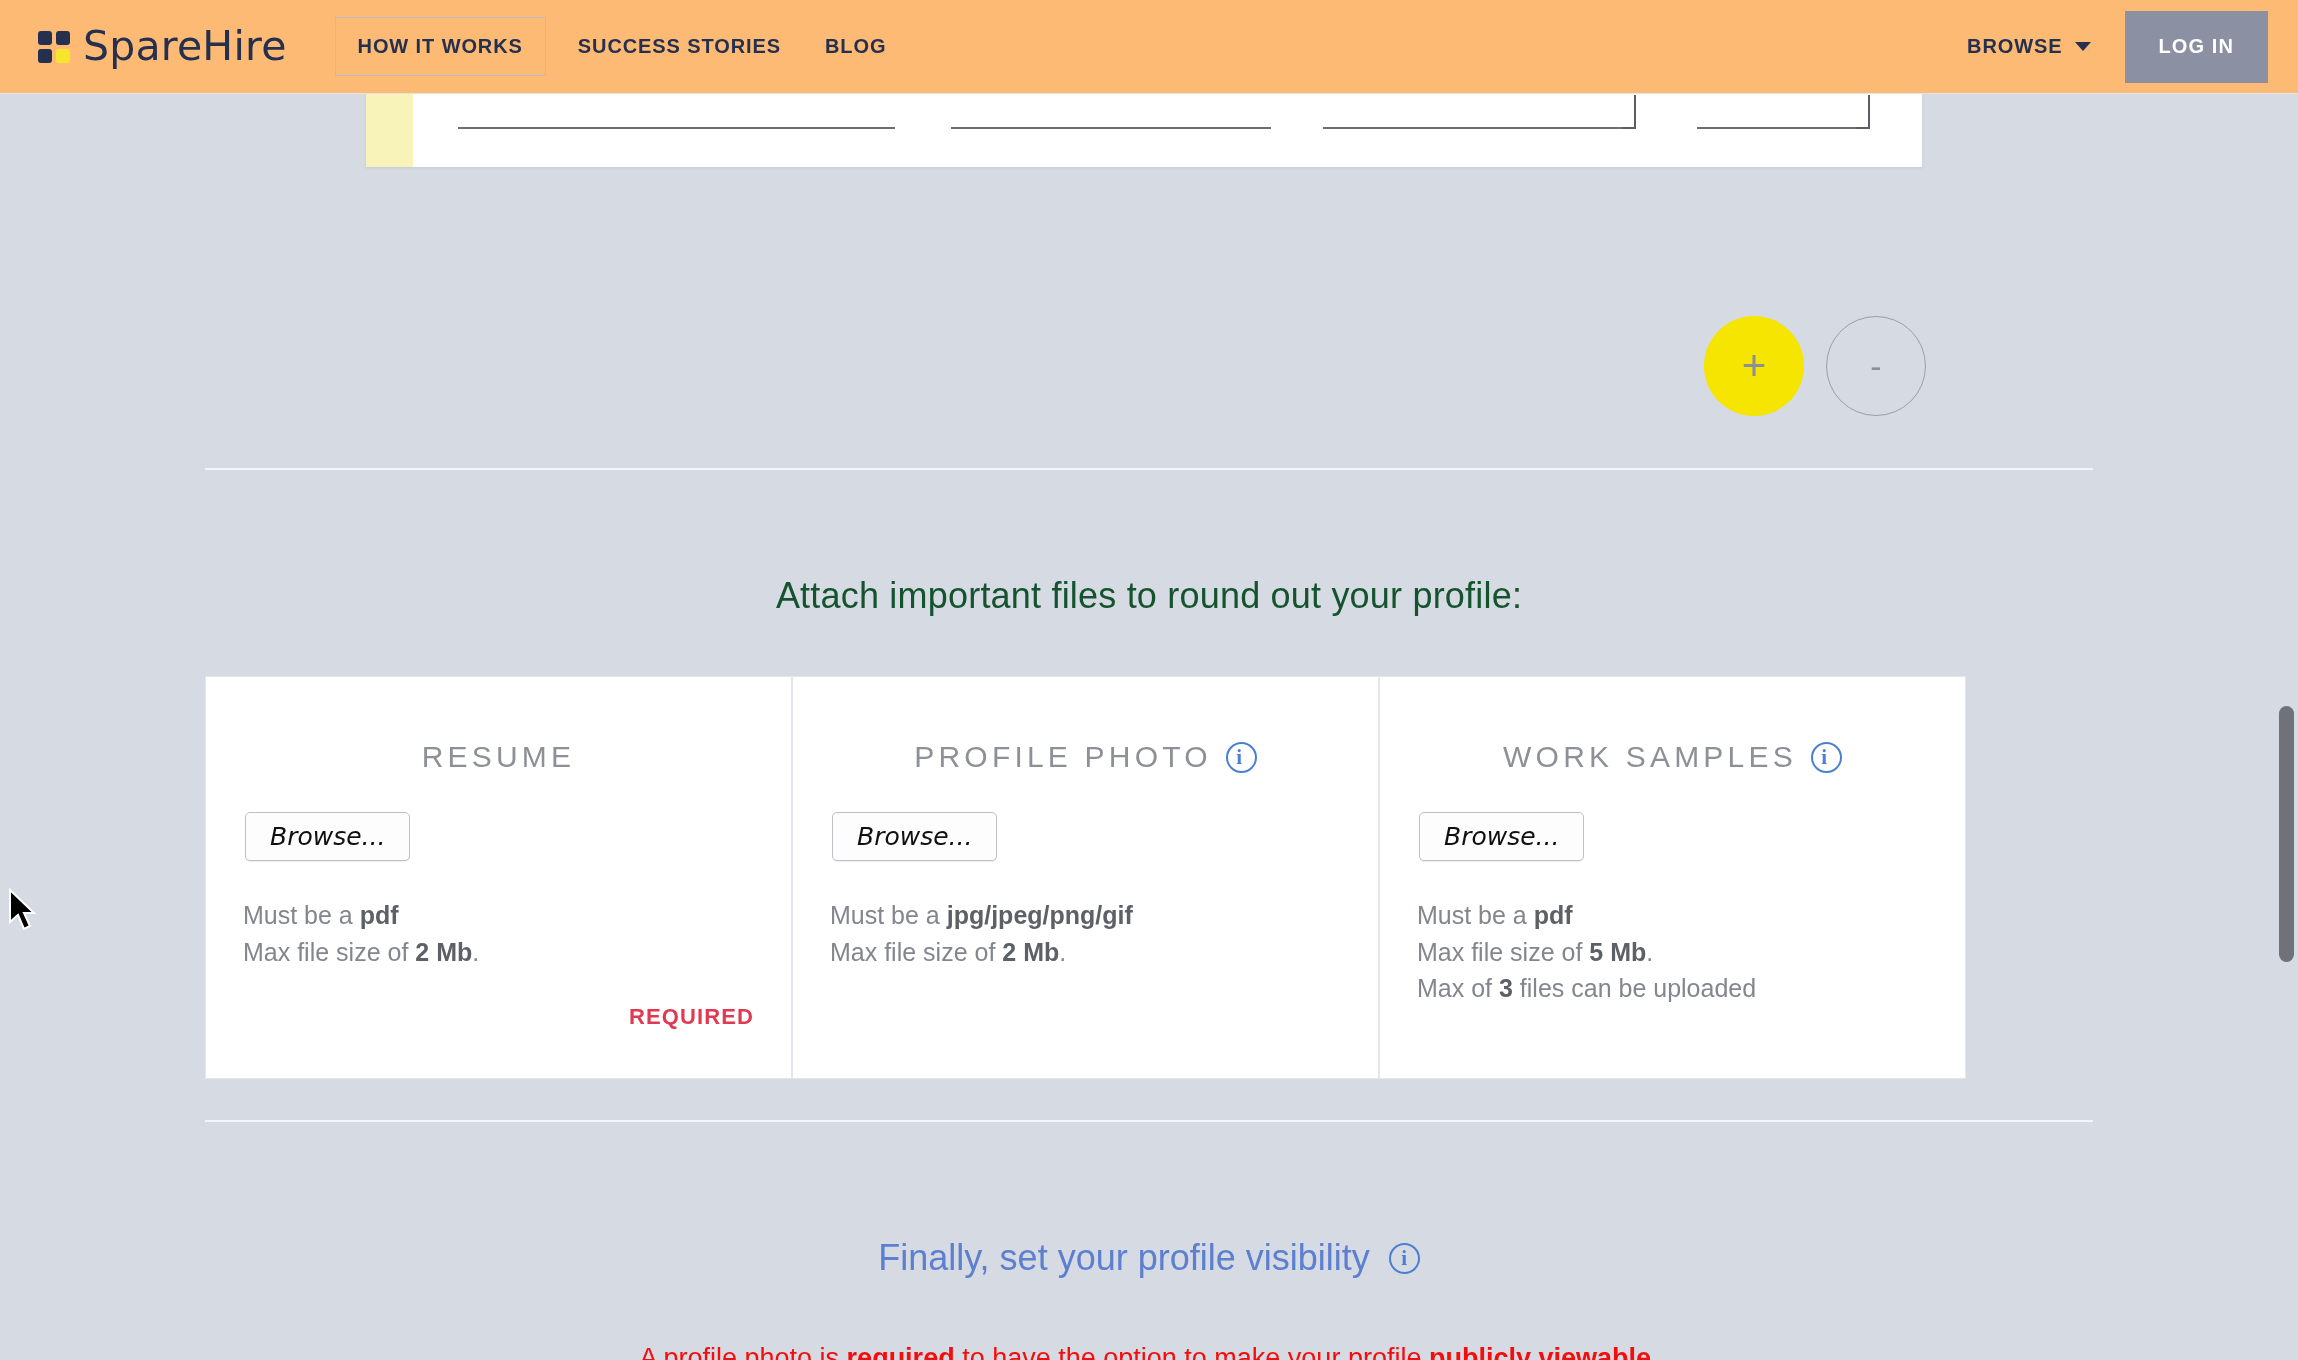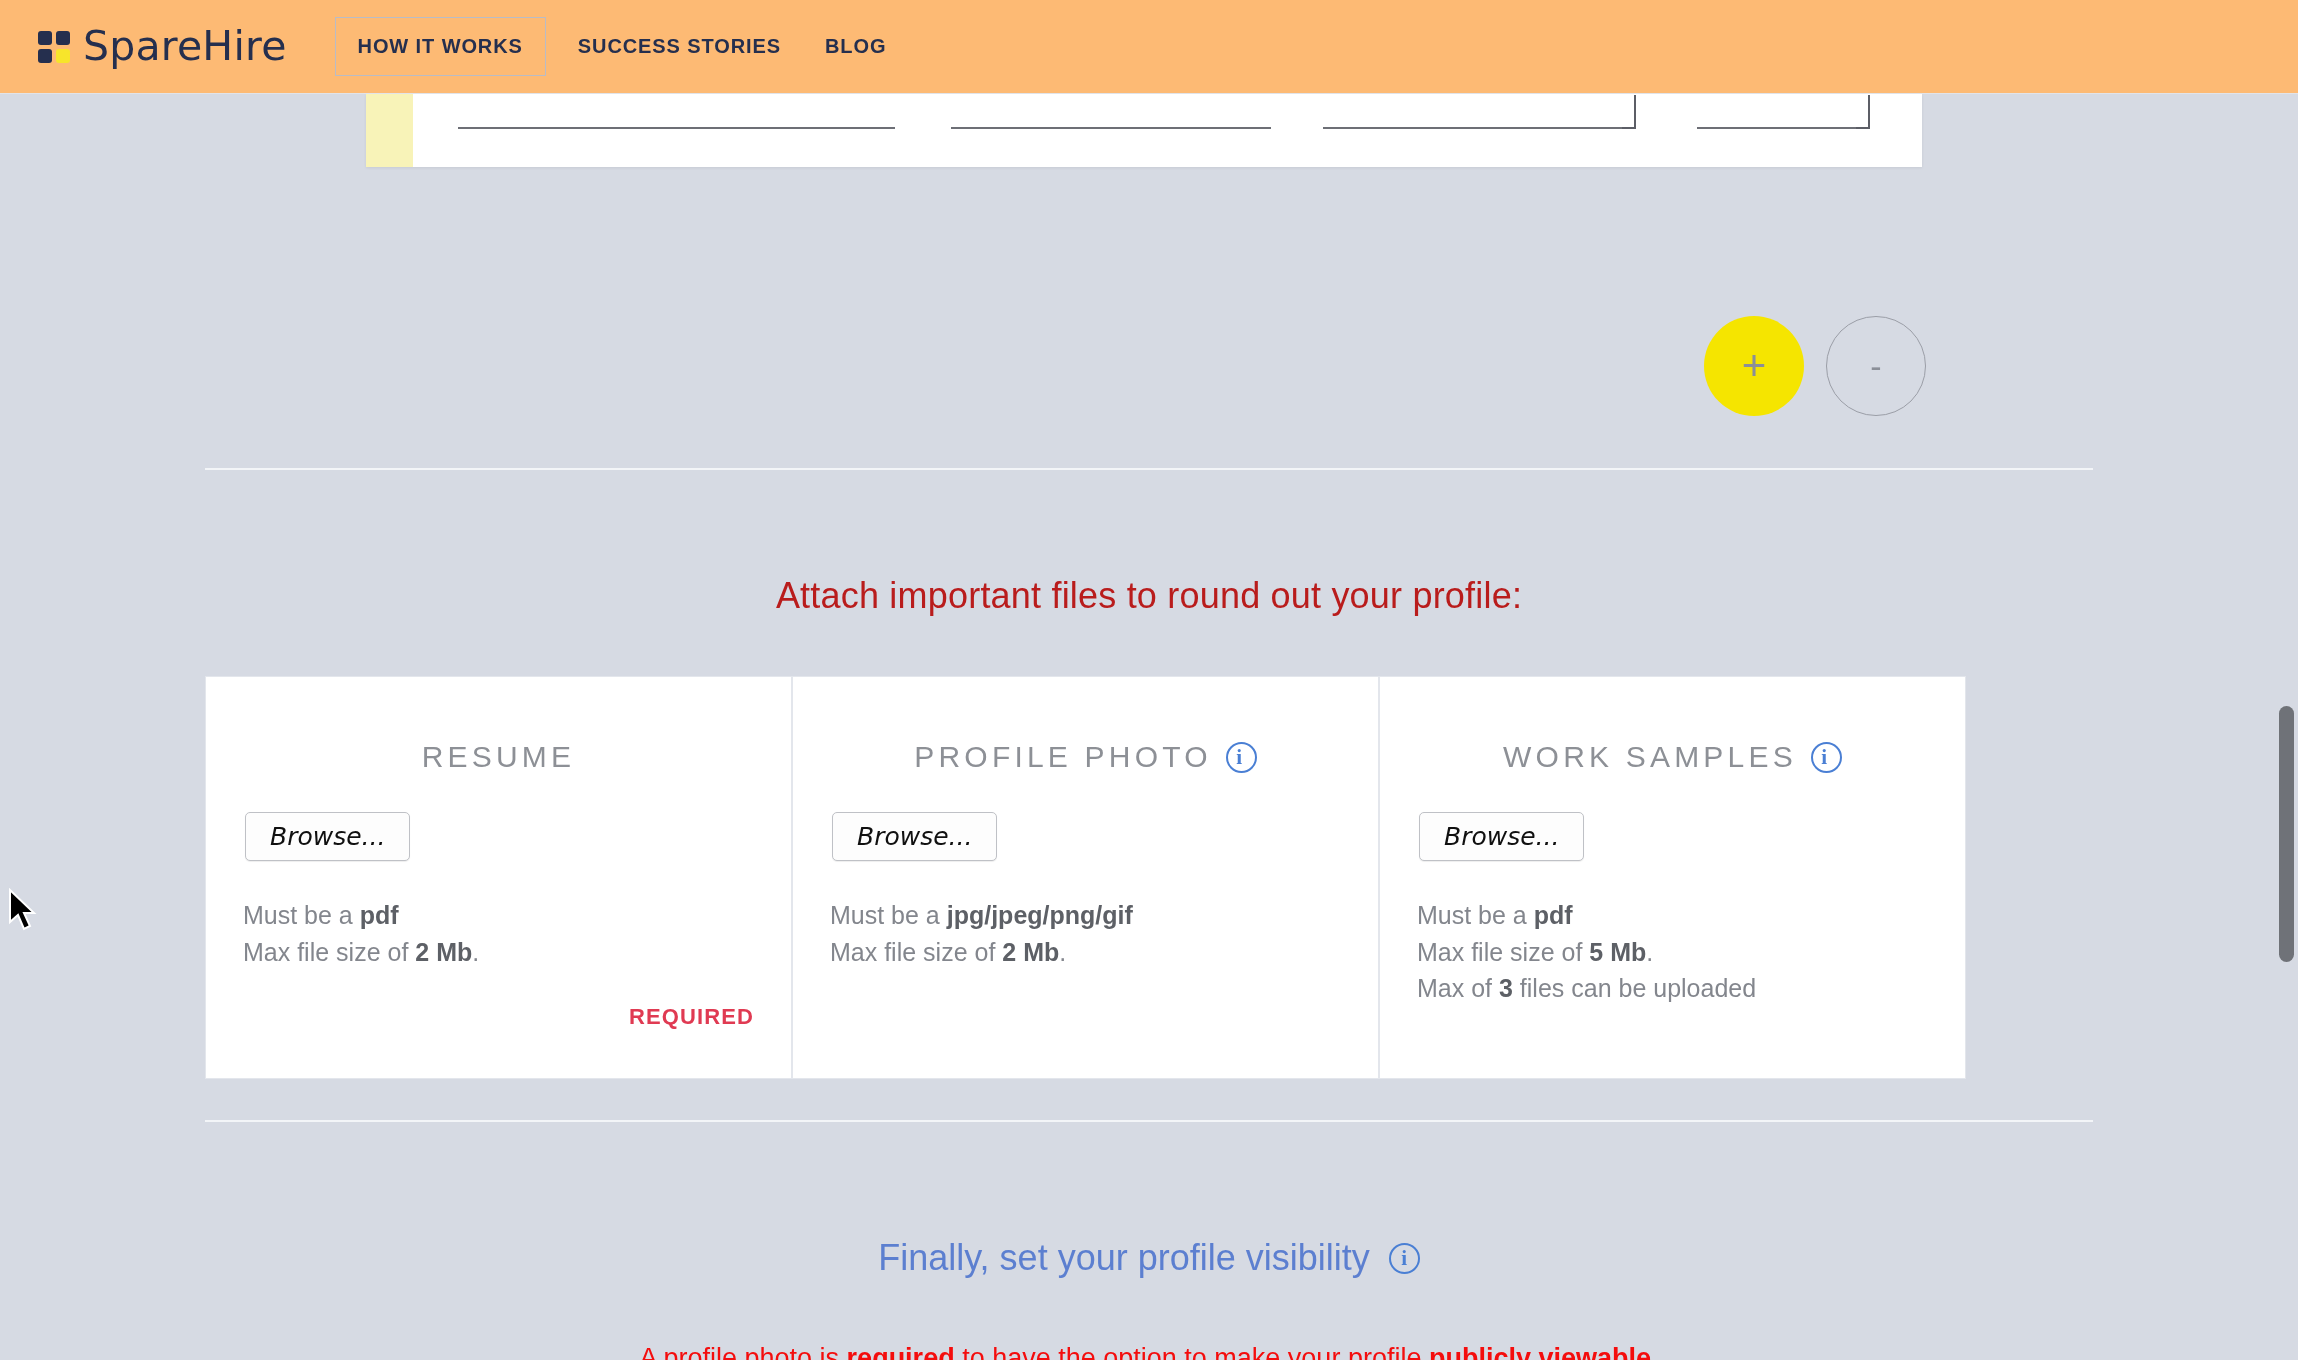--- a/index.html
+++ b/index.html
@@ -117,21 +117,21 @@
 
   .divider {
     position: absolute; left: 205px; width: 1888px;
     height: 2px; background: #f3f5f8;
   }
   .divider.d1 { top: 374px; }
   .divider.d2 { top: 1026px; }
 
   .section-heading {
     position: absolute; width: 2298px; text-align: center;
-    color: #b91c1c; font-size: 36px; font-weight: 400;
+    color: #14532d; font-size: 36px; font-weight: 400;
     letter-spacing: 0.2px;
   }
   .section-heading.attach { top: 481px; }
 
   
   .cards {
     position: absolute; top: 582px; left: 205px;
     width: 1888px;
     display: flex; 
   }
@@ -222,20 +222,27 @@
     </div>
     <span class="logo-text">SpareHire</span>
   </div>
 
   <div class="nav-links">
     <div class="nav-link boxed">HOW IT WORKS</div>
     <div class="nav-link">SUCCESS STORIES</div>
     <div class="nav-link">BLOG</div>
   </div>
 
+  <div class="nav-right">
+    <div class="nav-browse">
+      <span>BROWSE</span>
+      <span class="caret"></span>
+    </div>
+    <div class="login-btn">LOG IN</div>
+  </div>
 </div>
 
 <div class="page">
 
   <div class="top-card">
     <div class="top-card-accent"></div>
     <div class="tc-field" style="left:92px; width:437px;"></div>
     <div class="tc-field" style="left:585px; width:320px;"></div>
     <div class="tc-field" style="left:957px; width:313px;"></div>
     <div class="tc-sel-corner" style="left:1256px;"></div>

